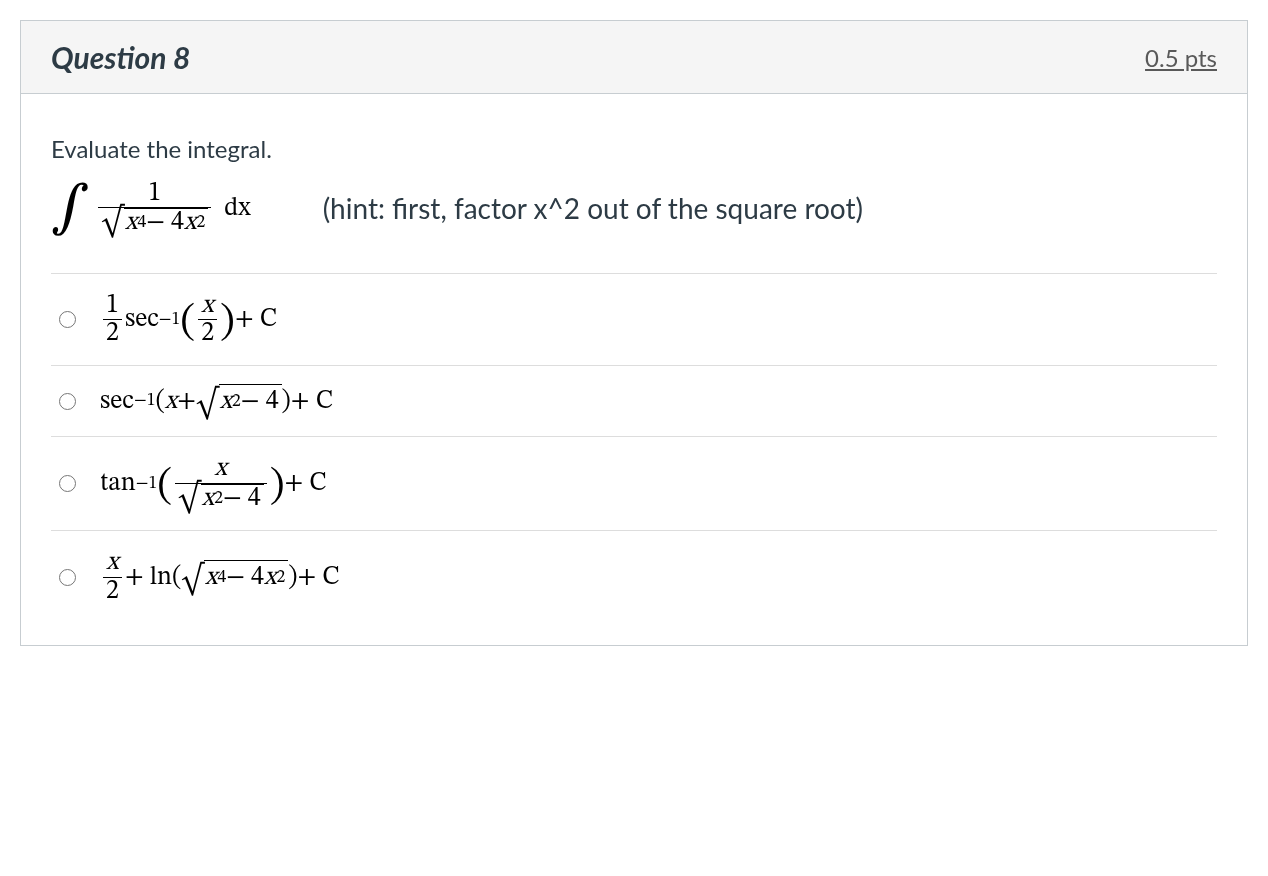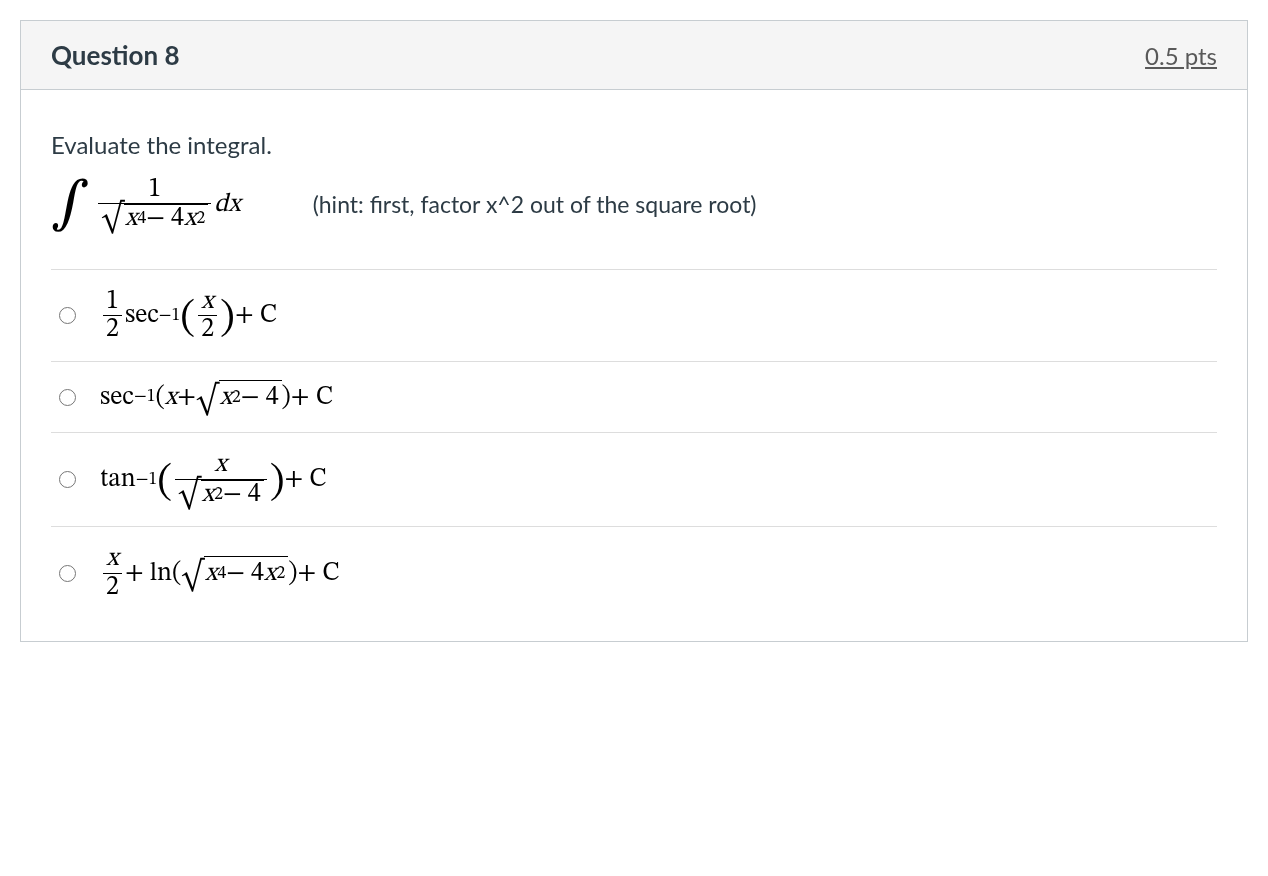--- a/index.html
+++ b/index.html
@@ -18,22 +18,23 @@
   .question-header {
     display: flex;
     justify-content: space-between;
     align-items: center;
     background: #f5f5f5;
     border-bottom: 1px solid #c7cdd1;
     padding: 18px 30px 18px 30px;
   }
   .question-title {
     font-weight: 700;
-    font-size: 26px;
-    color: #2d3b45;
+    font-size: 30px;
+    color: #2d3b45;
+    font-style: italic;
   }
   .question-pts {
     font-size: 24px;
     color: #595959;
     text-decoration: underline;
   }
   .question-body {
     padding: 40px 30px 22px 30px;
   }
   .prompt {
@@ -41,21 +42,21 @@
     color: #2d3b45;
     margin-bottom: 17px;
   }
   .integral-row {
     display: flex;
     align-items: center;
     gap: 72px;
     margin-bottom: 36px;
   }
   .hint {
-    font-size: 23px;
+    font-size: 28px;
     color: #2d3b45;
   }
   .options {
     border-top: 1px solid #ddd;
   }
   .option {
     display: flex;
     align-items: center;
     gap: 18px;
     border-bottom: 1px solid #ddd;
@@ -102,21 +103,21 @@
     display: inline-flex;
     align-items: center;
   }
   sup { font-size: 0.68em; vertical-align: super; line-height: 0; }
   .intsym {
     font-size: 56px;
     line-height: 1;
     margin-right: 6px;
     font-weight: 300;
   }
-  .dx { font-style: italic; }
+  .dx { margin-left: 10px; }
   .it { font-style: italic; }
   .paren-l, .paren-r {
     font-size: 1.6em;
     line-height: 0.6;
     position: relative;
     top: 3px;
   }
 </style>
 </head>
 <body>

